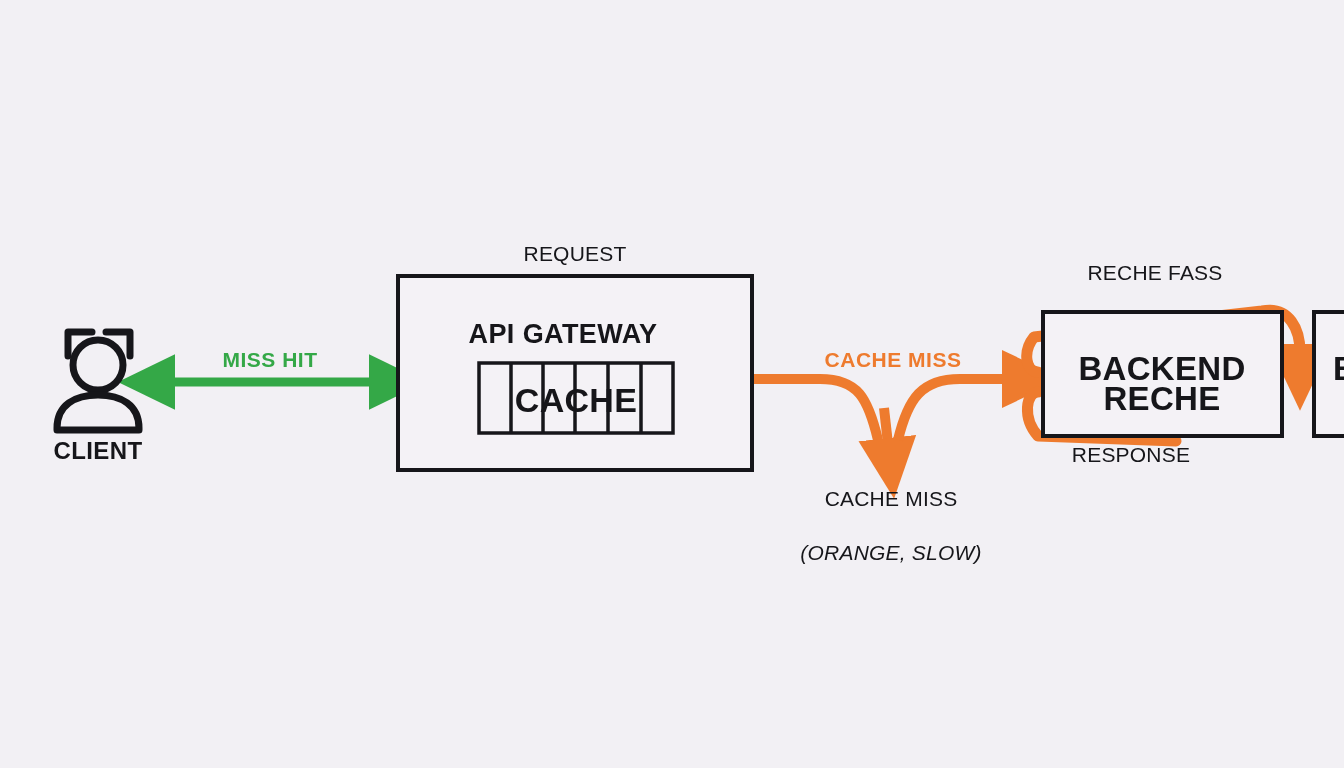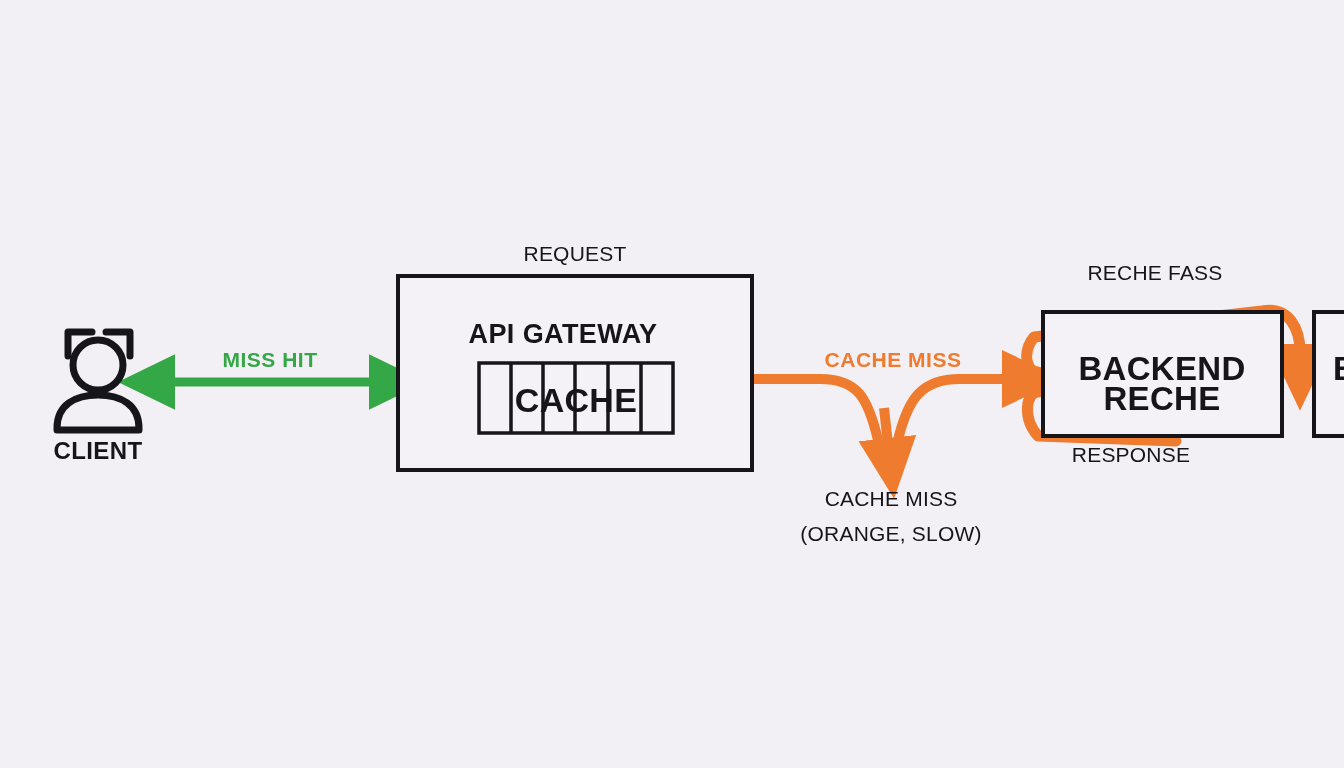--- a/index.html
+++ b/index.html
@@ -159,21 +159,21 @@
 
   <div class="lbl lbl-center node-title" style="left:563px; top:319px;">API GATEWAY</div>
 
   <div class="lbl lbl-center cache-word" style="left:576px; top:381px;">CACHE</div>
 
   <div class="lbl lbl-center edge-label-strong green-txt" style="left:270px; top:348px;">MISS HIT</div>
 
   <div class="lbl lbl-center edge-label-strong orange-txt" style="left:893px; top:348px;">CACHE MISS</div>
 
   <div class="lbl lbl-center caption" style="left:891px; top:485px;">CACHE MISS</div>
-  <div class="lbl lbl-center caption" style="left:891px; top:520px;">(ORANGE, SLOW)</div>
+  <div class="lbl lbl-center caption" style="left:891px; top:539px;font-style:italic;">(ORANGE, SLOW)</div>
 
   <div class="lbl lbl-center edge-label" style="left:1155px; top:261px;">RECHE FASS</div>
 
   <div class="lbl lbl-center node-title-sm" style="left:1162px; top:349px;">BACKEND</div>
   <div class="lbl lbl-center node-title-sm" style="left:1162px; top:379px;">RECHE</div>
 
   <div class="lbl lbl-center edge-label" style="left:1111px; top:443px;margin-left:20px;">RESPONSE</div>
 
   <div class="lbl node-title-sm" style="left:1333px; top:349px;">B</div>
 

